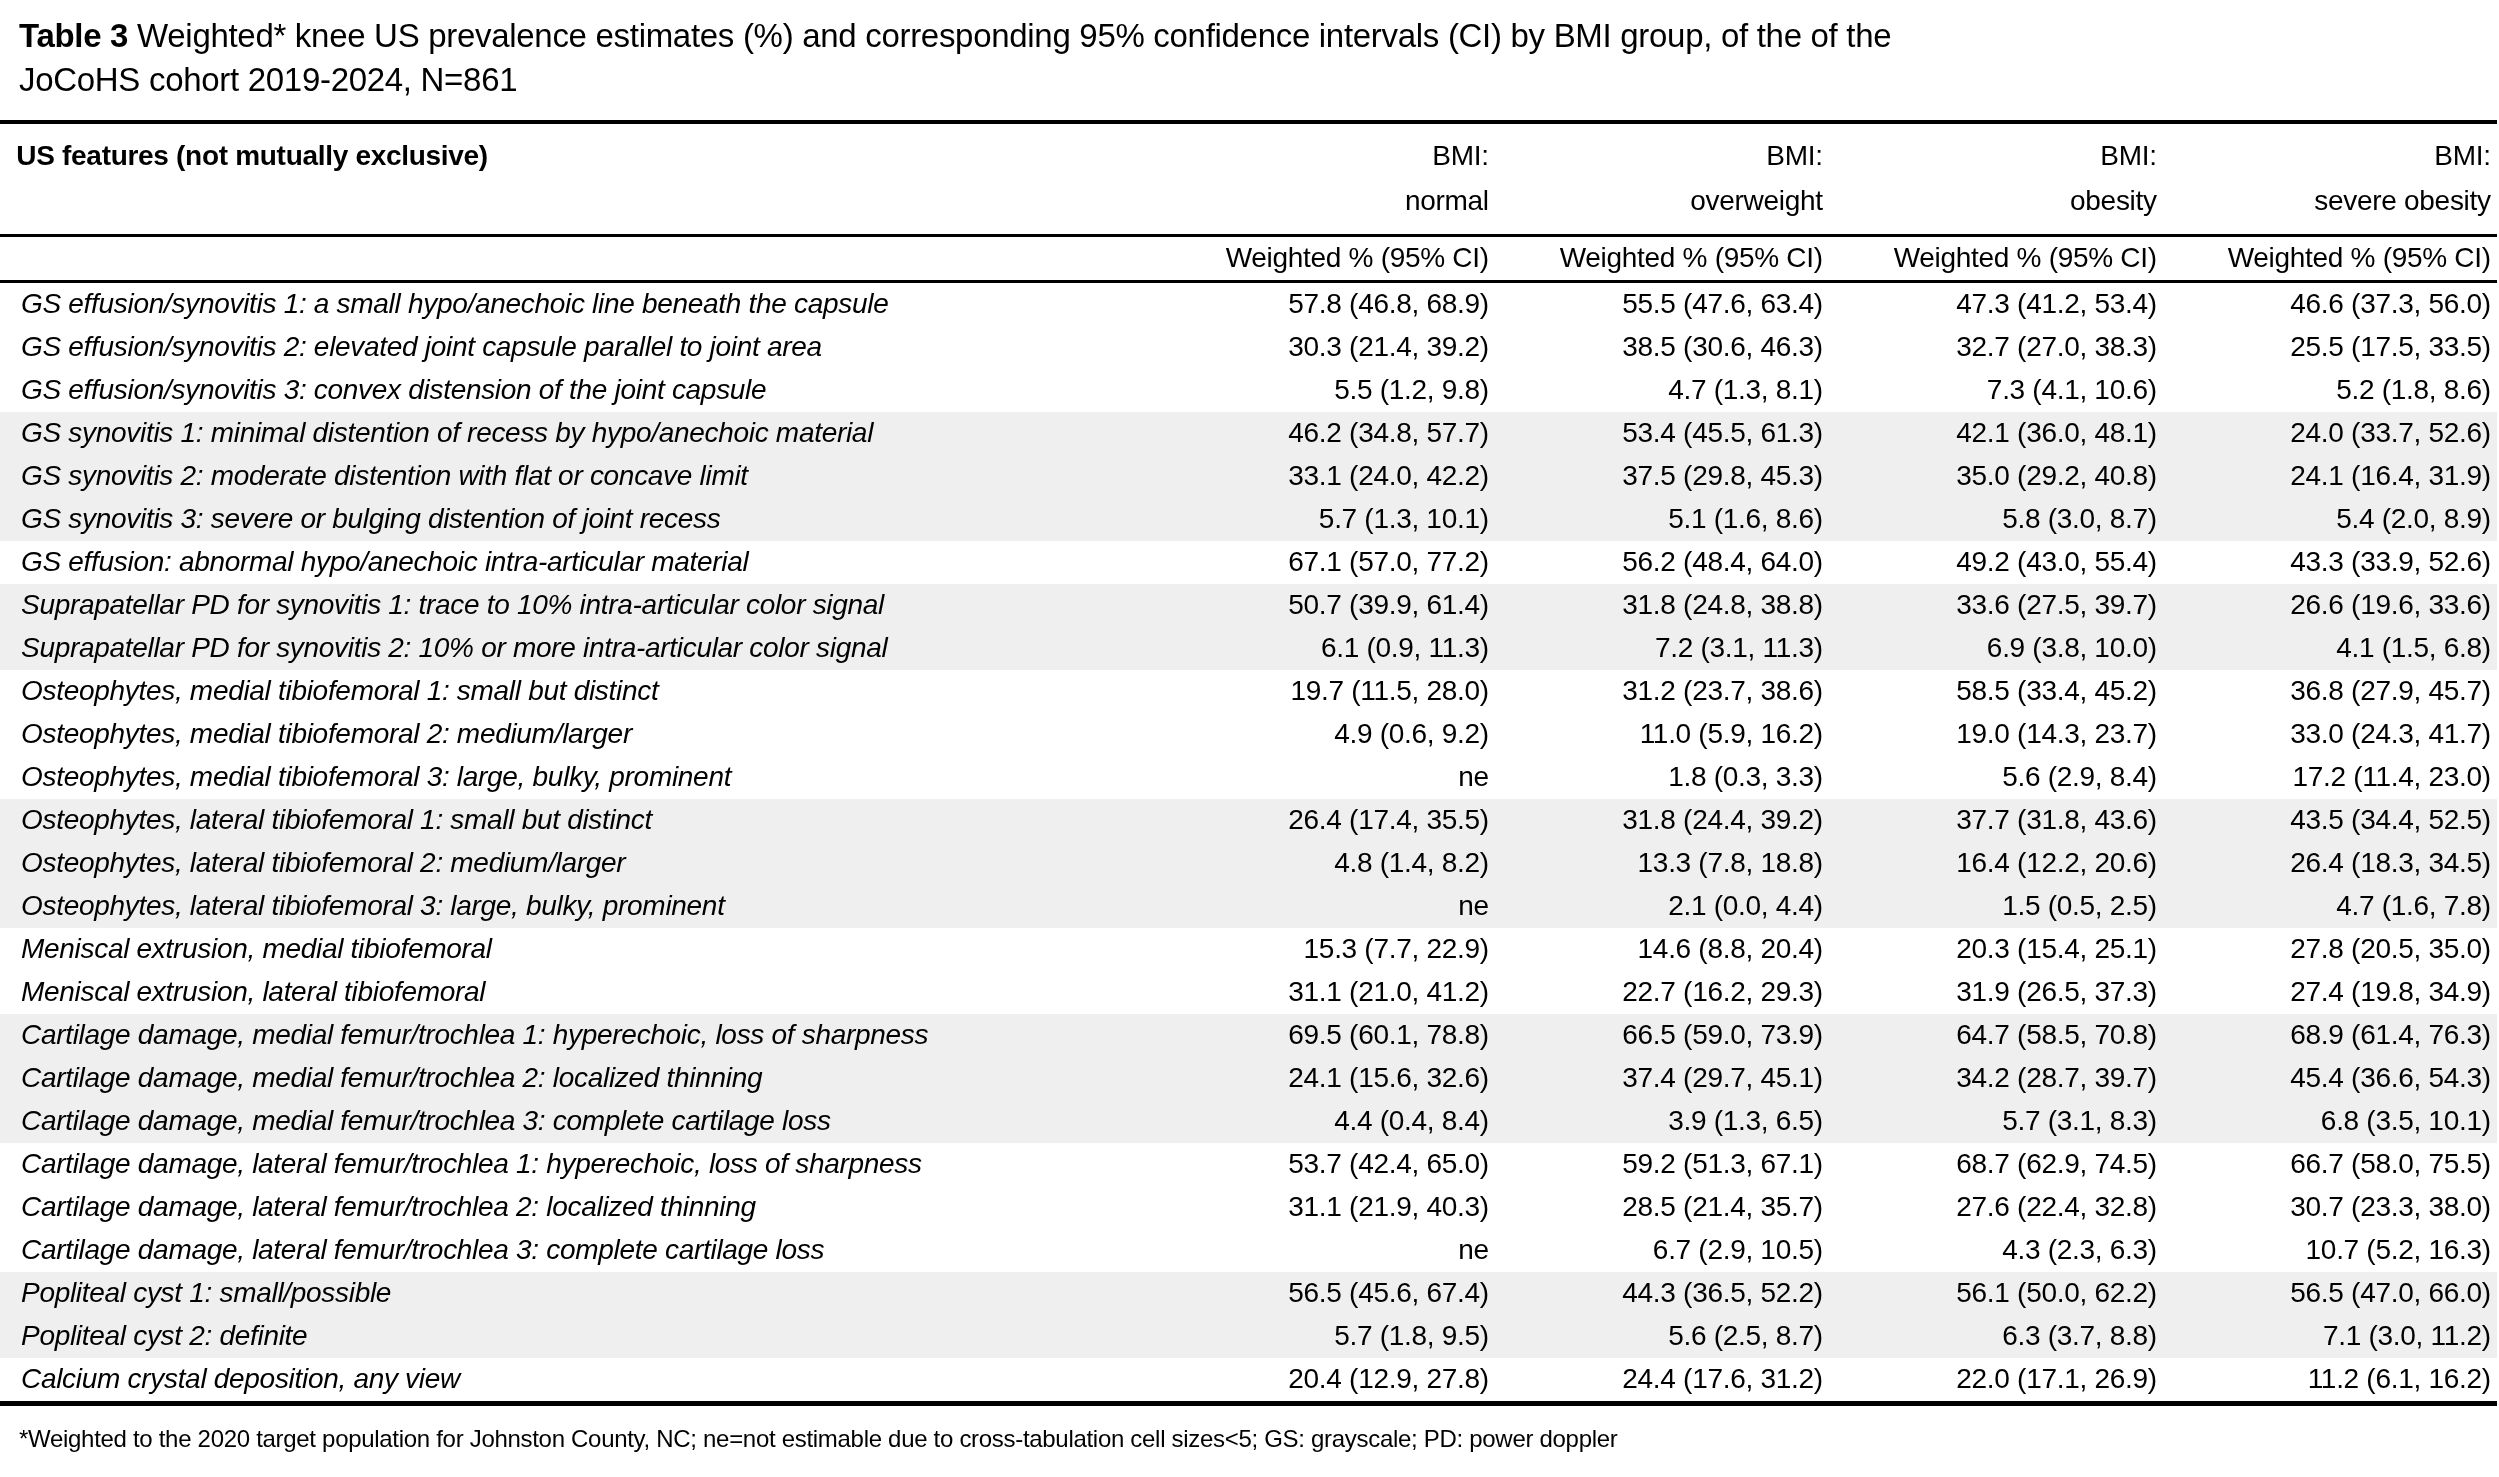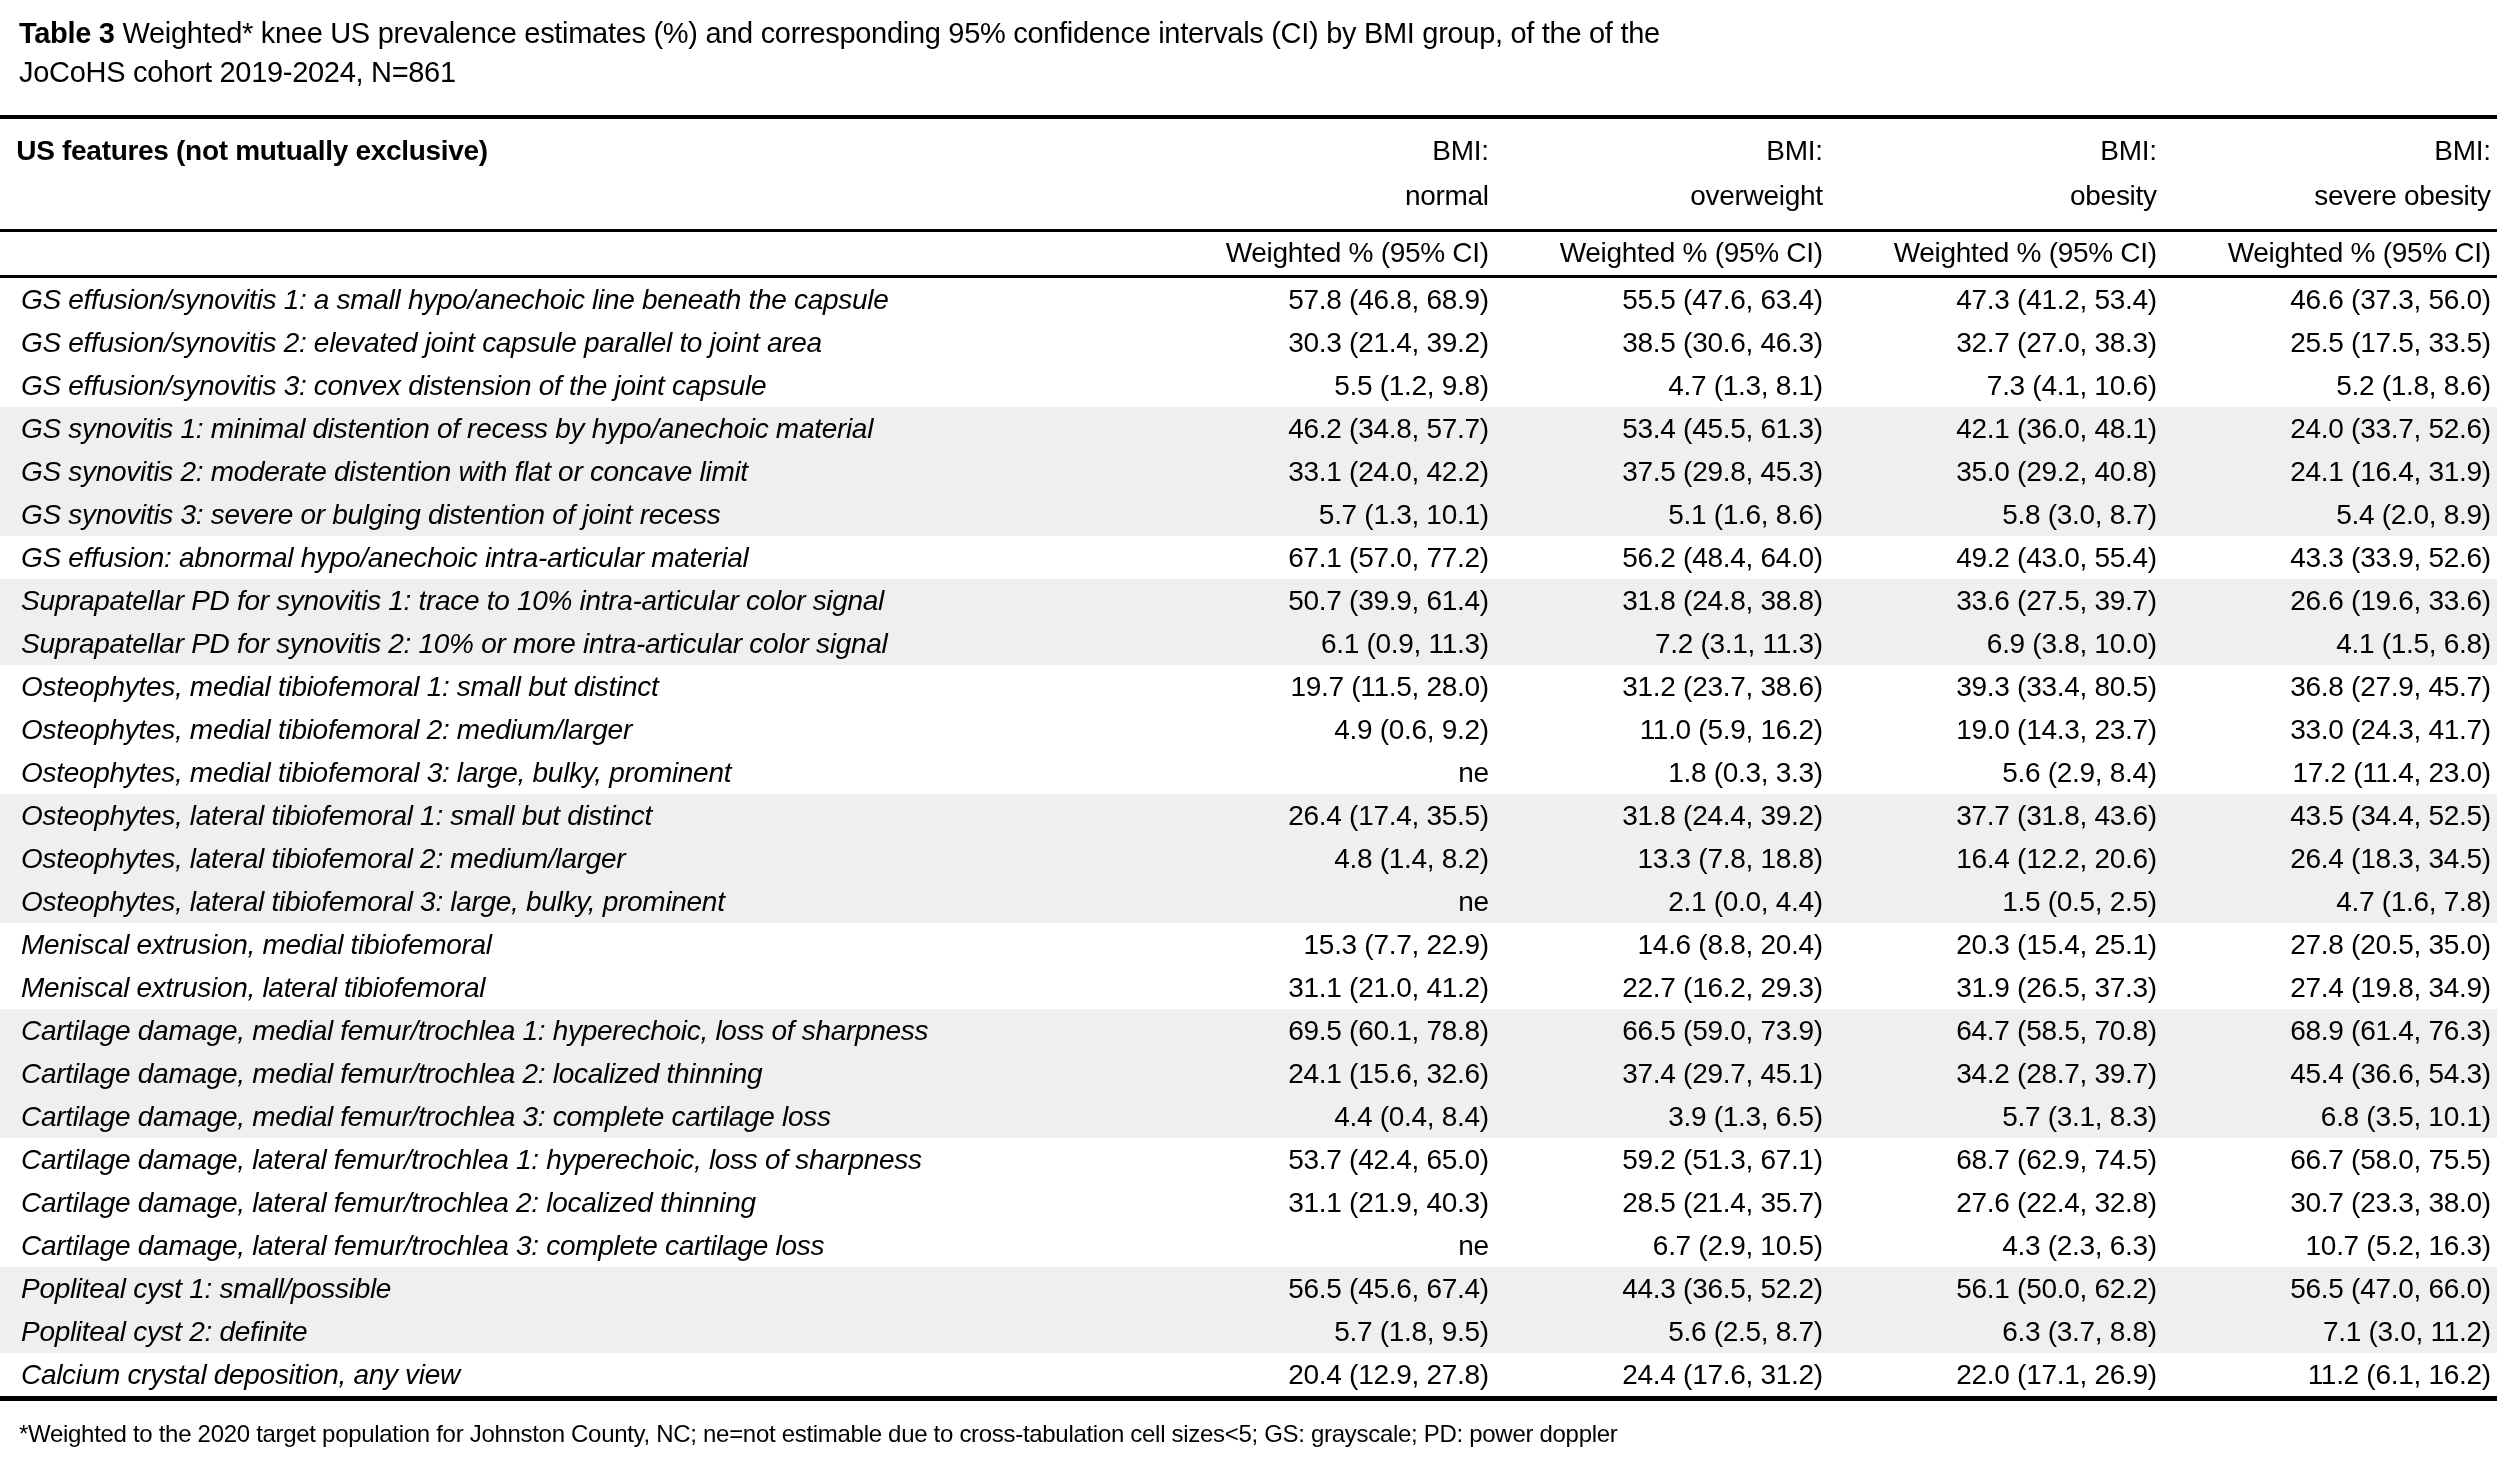--- a/index.html
+++ b/index.html
@@ -11,22 +11,22 @@
     position: relative;
     width: 2500px;
     height: 1477px;
     background: #ffffff;
     color: #000000;
     font-family: "Liberation Sans", sans-serif;
     box-sizing: border-box;
     overflow: hidden;
   }
   .title {
-    margin: 14px 38px 24px 19px;
-    font-size: 29px;
+    margin: 14px 38px 18px 19px;
+    font-size: 33px;
     line-height: 1.33;
     letter-spacing: -0.3px;
   }
   .title .bold { font-weight: bold; }
 
   table.prev-table {
     width: 2084px;
     border-collapse: collapse;
     table-layout: fixed;
     border-top: 4.4px solid #000;
@@ -191,21 +191,21 @@
     <td class="feature">Suprapatellar PD for synovitis 2: 10% or more intra-articular color signal</td>
     <td>6.1 (0.9, 11.3)</td>
     <td>7.2 (3.1, 11.3)</td>
     <td>6.9 (3.8, 10.0)</td>
     <td>4.1 (1.5, 6.8)</td>
   </tr>
         <tr>
     <td class="feature">Osteophytes, medial tibiofemoral 1: small but distinct</td>
     <td>19.7 (11.5, 28.0)</td>
     <td>31.2 (23.7, 38.6)</td>
-    <td>39.3 (33.4, 80.5)</td>
+    <td>58.5 (33.4, 45.2)</td>
     <td>36.8 (27.9, 45.7)</td>
   </tr>
         <tr>
     <td class="feature">Osteophytes, medial tibiofemoral 2: medium/larger</td>
     <td>4.9 (0.6, 9.2)</td>
     <td>11.0 (5.9, 16.2)</td>
     <td>19.0 (14.3, 23.7)</td>
     <td>33.0 (24.3, 41.7)</td>
   </tr>
         <tr>

